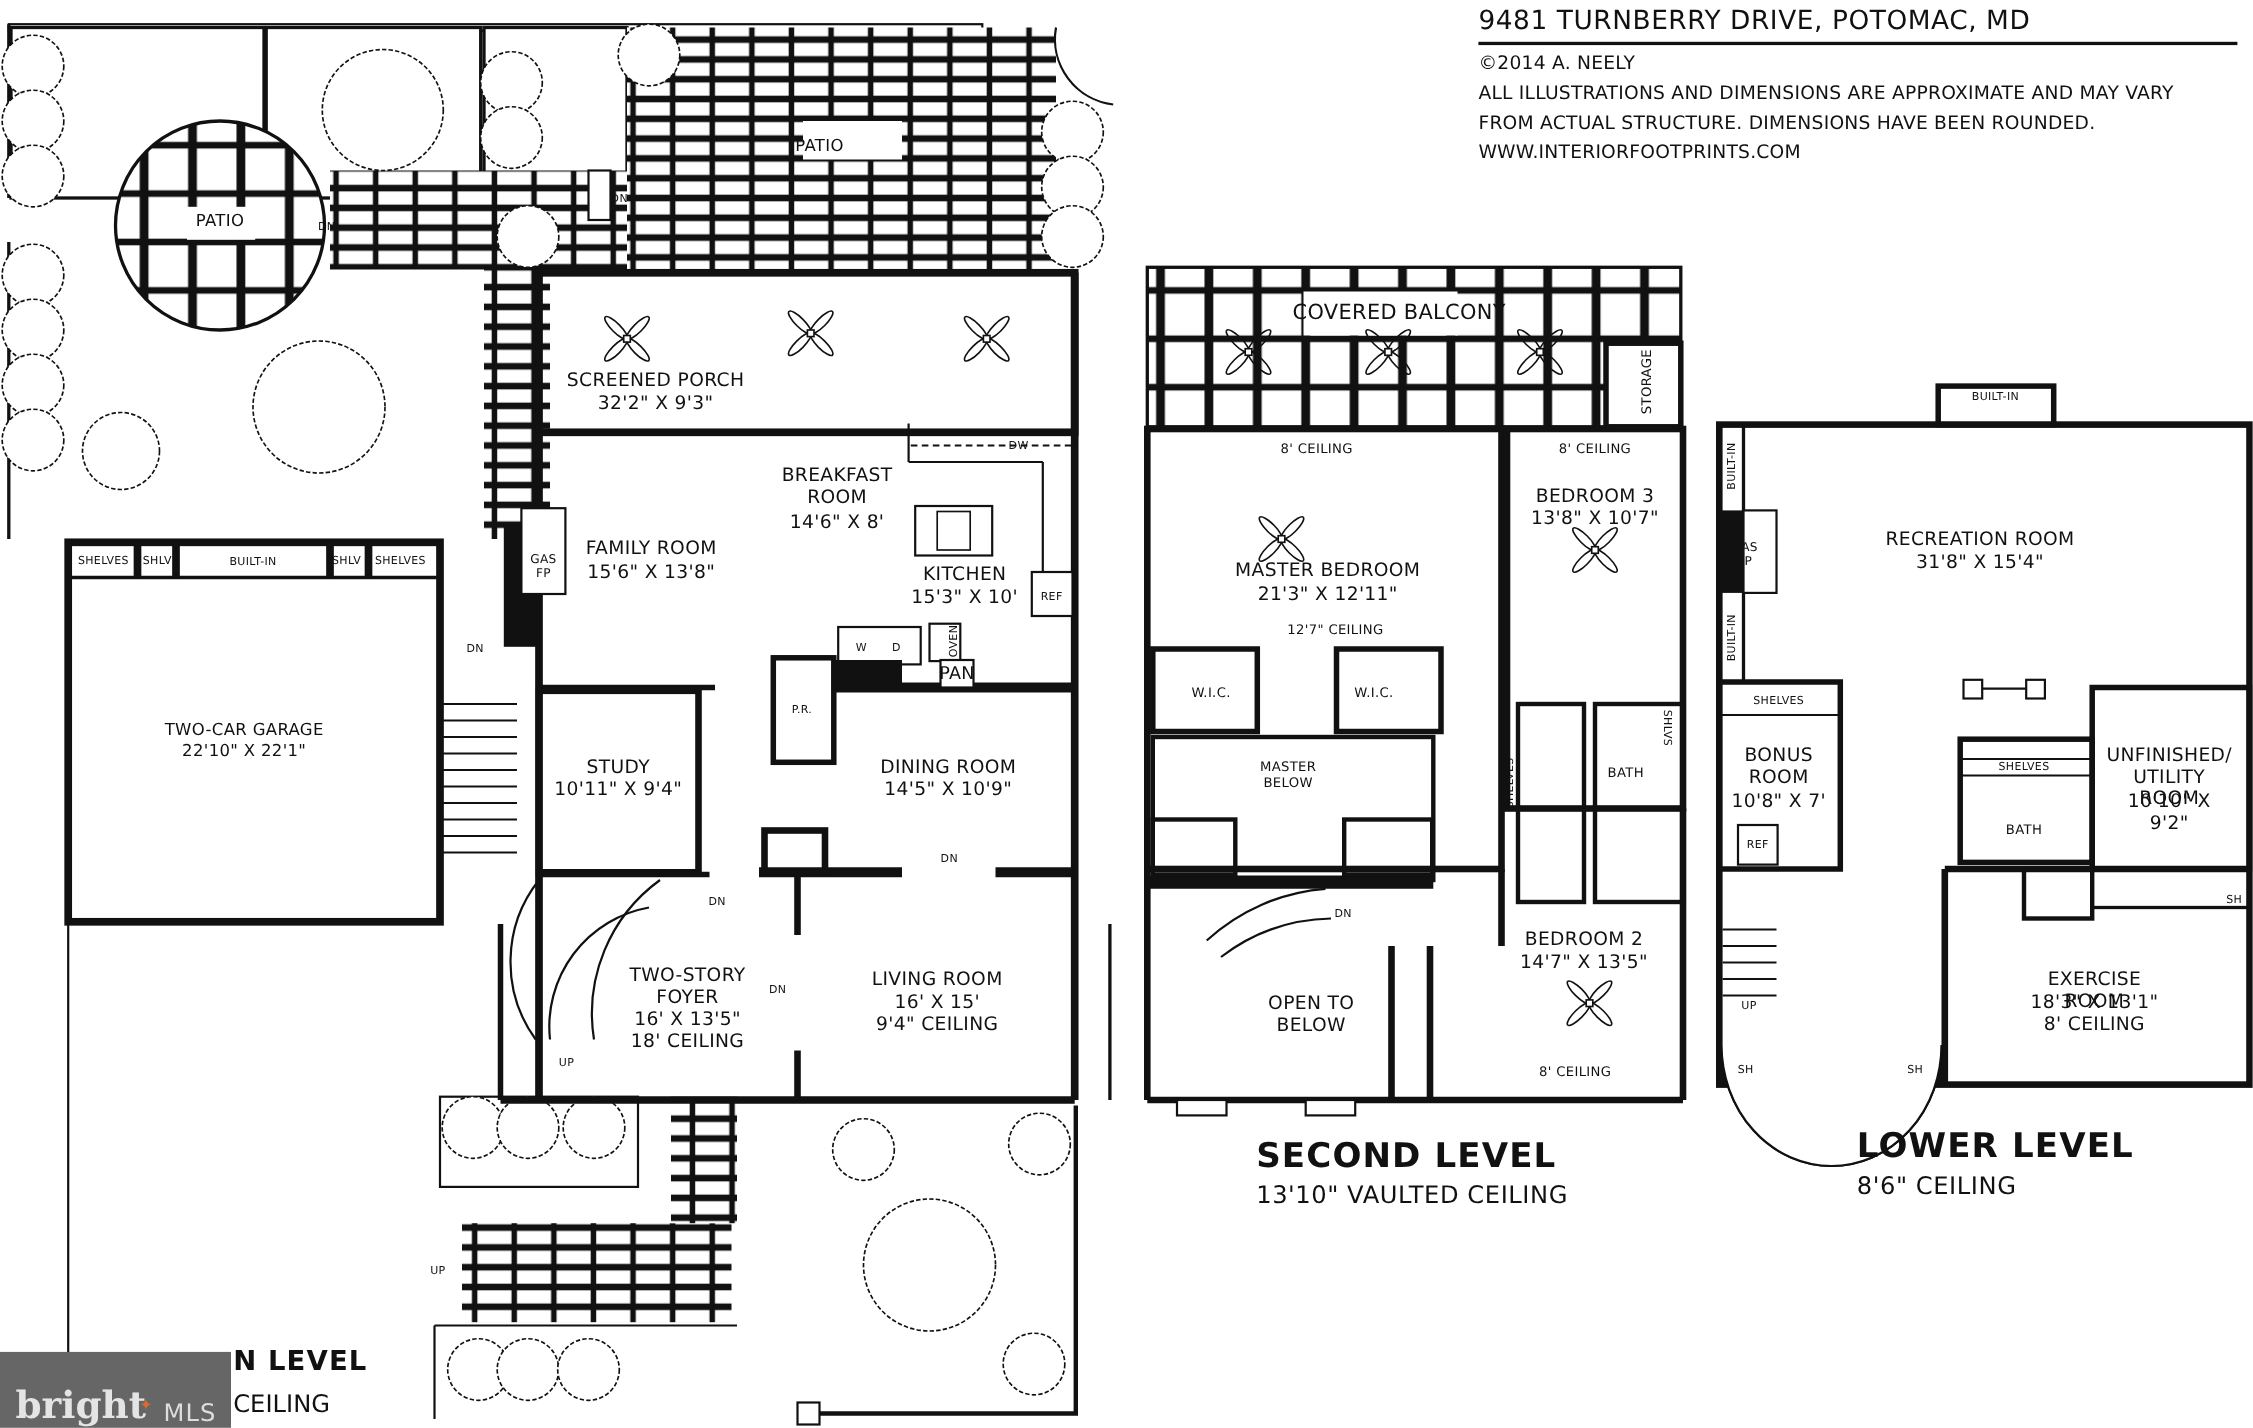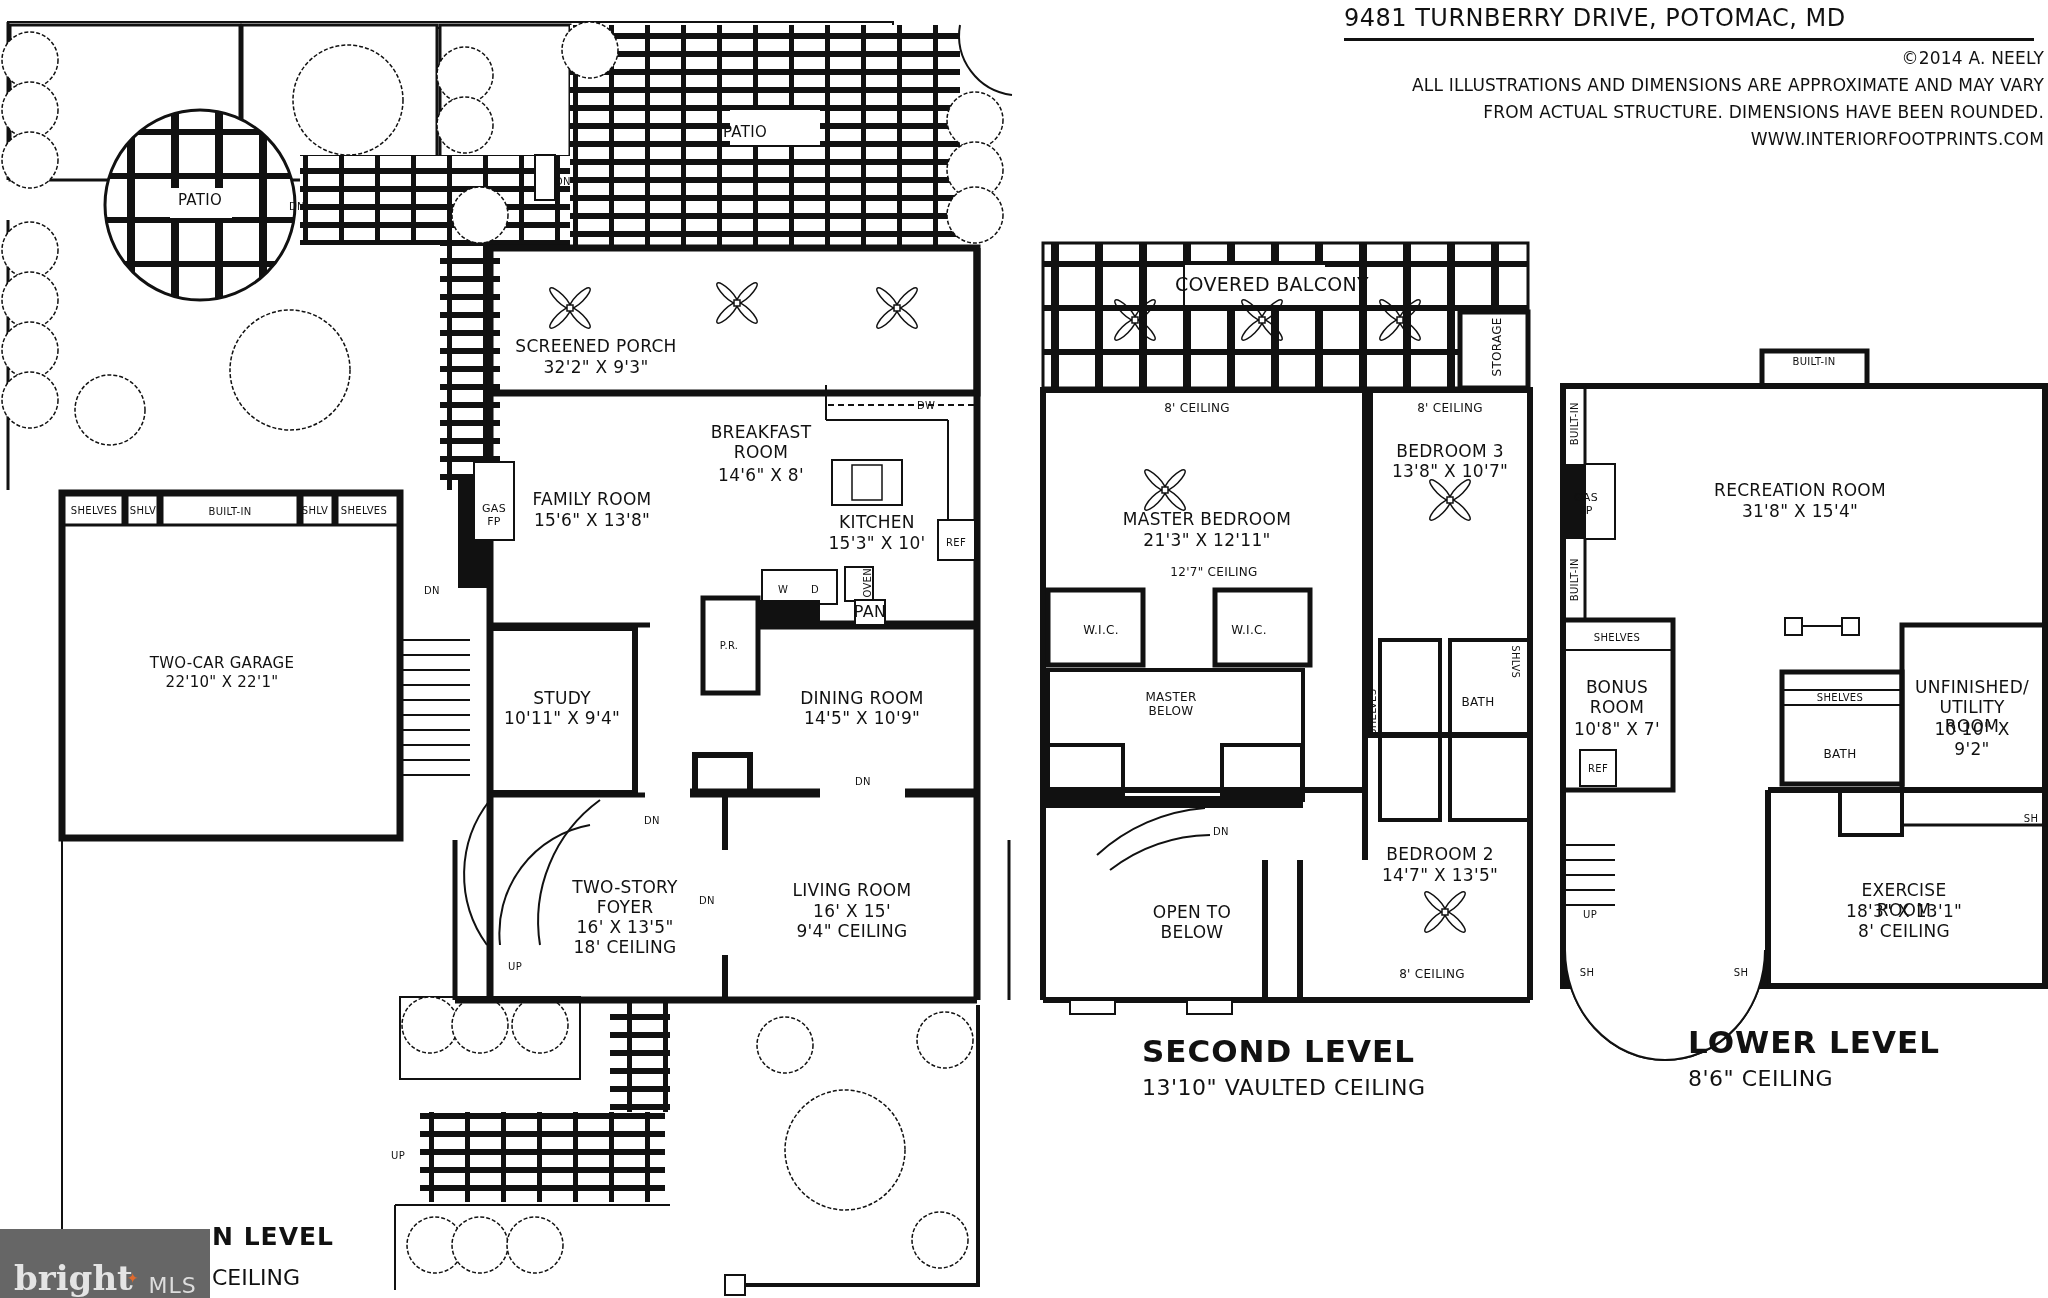--- a/index.html
+++ b/index.html
@@ -11,21 +11,21 @@
          font-size:17px; letter-spacing:0.3px; color:#111; transform:translateX(-50%); }
   .lbl.small { font-size:12px; }
   .lbl.tiny { font-size:10px; }
   .lbl.vert { transform:translateX(-50%) rotate(-90deg); transform-origin:center; }
   .lbl.vert90 { transform:translateX(-50%) rotate(90deg); transform-origin:center; }
   .level-title { position:absolute; font-size:31px; font-weight:bold; letter-spacing:1px; }
   .level-sub { position:absolute; font-size:22px; letter-spacing:0.5px; }
   .header { position:absolute; left:1344px; top:4px; width:700px; }
   .header .addr { font-size:24px; letter-spacing:0.5px; padding-bottom:6px;
                   border-bottom:3px solid #111; width:690px; }
-  .header .line { font-size:17px; line-height:27px; letter-spacing:0.2px;text-align:right; }
+  .header .line { font-size:17px; line-height:27px; letter-spacing:0.2px; }
   .wm { position:absolute; left:0; top:1229px; width:210px; height:69px; background:#666;
         color:#ddd; display:flex; align-items:flex-end; padding-left:14px; box-sizing:border-box; }
   .wm .b { font-family:"DejaVu Serif", serif; font-size:34px; font-weight:bold; color:#e4e4e4; }
   .wm .star { color:#e06a2e; font-size:14px; position:relative; top:-12px; left:-6px; }
   .wm .m { font-size:22px; margin-left:4px; letter-spacing:1px; }
   .mainlevel { position:absolute; left:212px; top:1222px; font-size:25px; font-weight:bold; letter-spacing:1px; }
   .mainsub { position:absolute; left:212px; top:1265px; font-size:22px; }
 </style>
 </head>
 <body>

